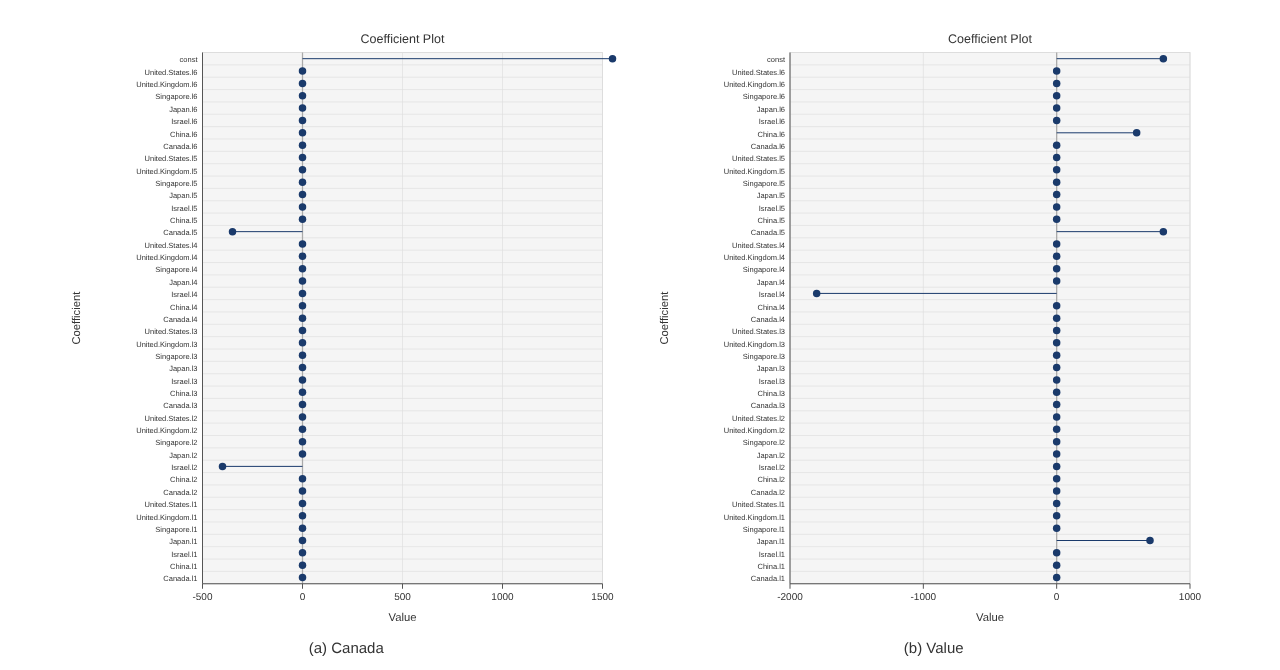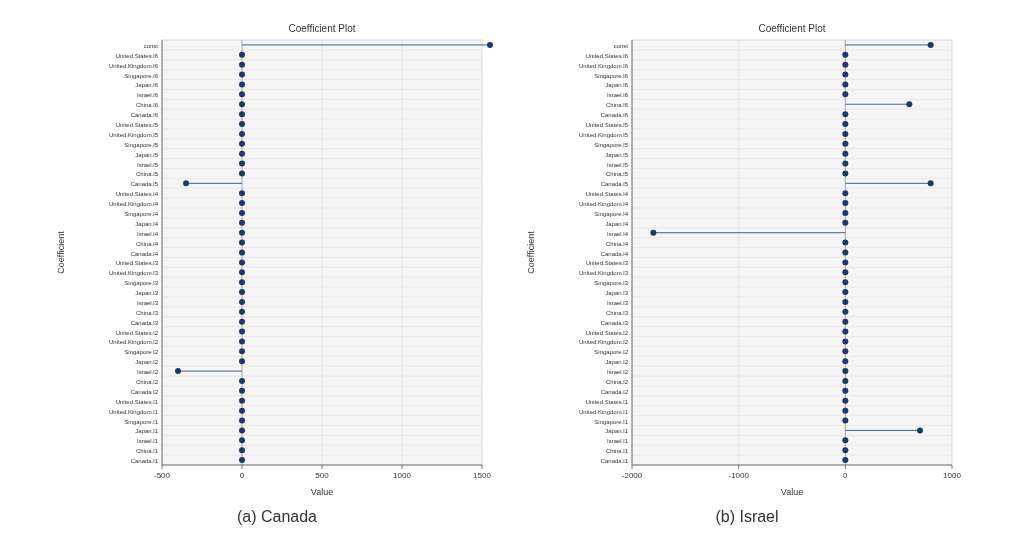--- a/index.html
+++ b/index.html
@@ -21,21 +21,21 @@
       padding: 10px 20px;
       width: 100%;
       justify-content: center;
     }
     .chart-wrapper {
       display: flex;
       flex-direction: column;
       align-items: center;
     }
     .chart-caption {
-      font-size: 16px;
+      font-size: 12px;
       margin-top: 4px;
       color: #333;
     }
     svg text {
       font-family: Arial, sans-serif;
     }
   </style>
 </head>
 <body>
 
@@ -428,15 +428,15 @@
           <line x1="323.3333333333333" y1="455" x2="323.3333333333333" y2="459" stroke="#555" stroke-width="0.8"></line>
           <text x="323.3333333333333" y="468" text-anchor="middle" font-size="8" fill="#333">0</text>
           <line x1="430" y1="455" x2="430" y2="459" stroke="#555" stroke-width="0.8"></line>
           <text x="430" y="468" text-anchor="middle" font-size="8" fill="#333">1000</text>
           <line x1="110" y1="455" x2="430" y2="455" stroke="#555" stroke-width="0.8"></line>
           <line x1="110" y1="30" x2="110" y2="455" stroke="#555" stroke-width="0.8"></line>
           <text x="270" y="22" text-anchor="middle" font-size="10" fill="#333">Coefficient Plot</text>
           <text x="270" y="485" text-anchor="middle" font-size="9" fill="#333">Value</text>
           <text transform="rotate(-90)" x="-242.5" y="12" text-anchor="middle" font-size="9" fill="#333">Coefficient</text>
         </svg></div>
-      <div class="chart-caption">(b) Israel</div>
+      <div class="chart-caption">(b) Value</div>
     </div>
   </div>
 
 </body></html>

